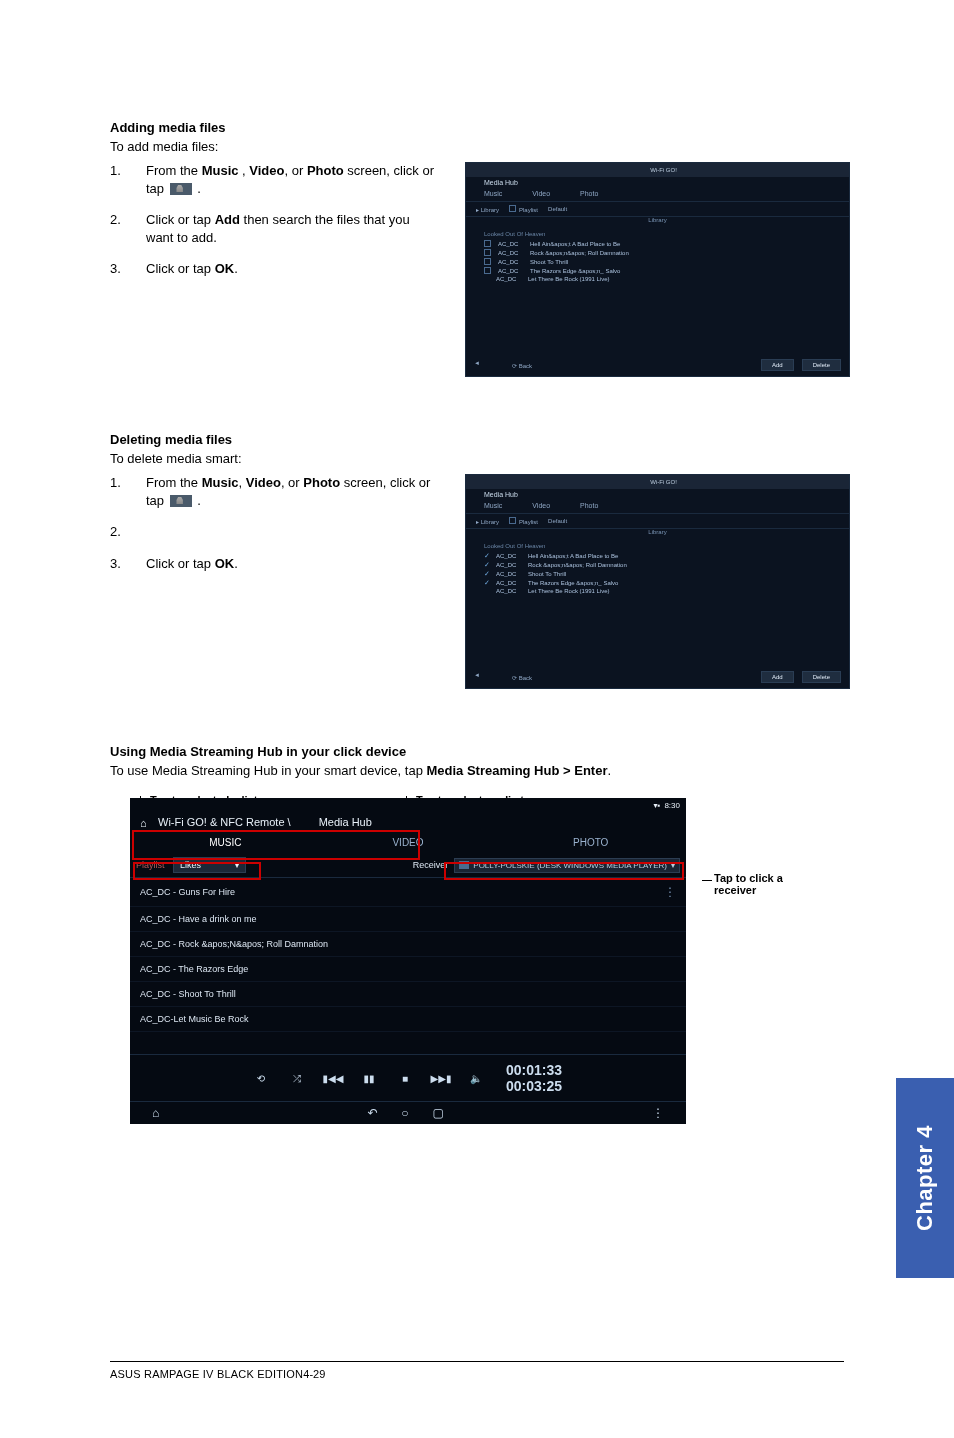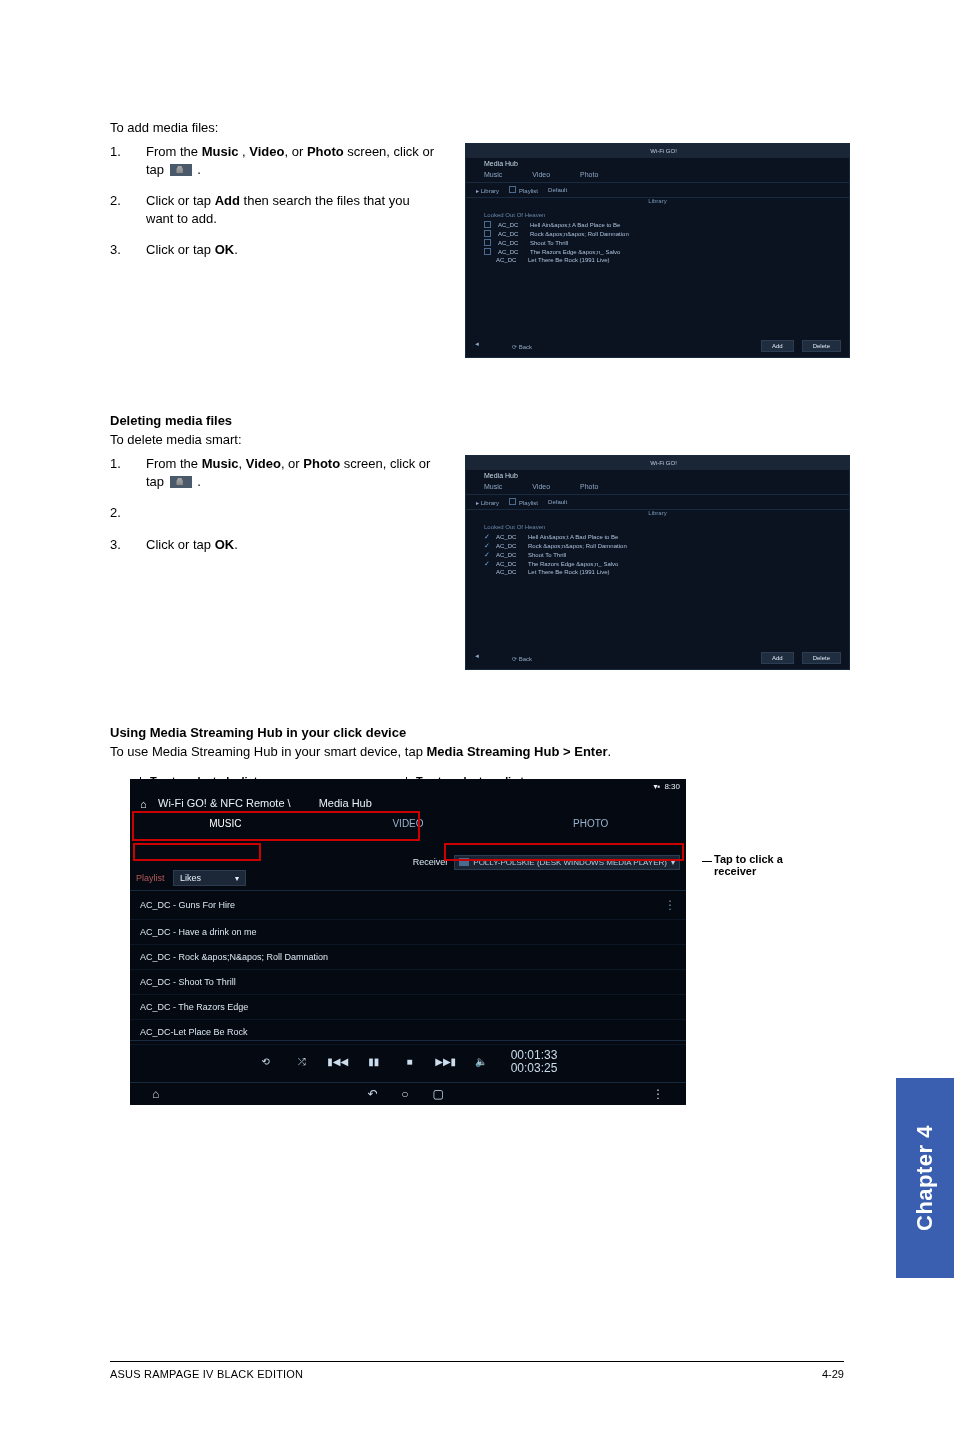--- a/index.html
+++ b/index.html
@@ -46,53 +46,54 @@
     .annot-right .tick { display:inline-block; width:10px; height:1px; border-top: 1px solid #000; vertical-align: middle; position:absolute; left:-12px; top:8px; }
 
     .phone-shot { background: #050a12; width: 556px; height: 326px; margin-left: 20px; position: relative; color: #dce6f2; font-size: 9px; }
     .phone-status { display:flex; justify-content:flex-end; align-items:center; gap:4px; padding:2px 6px; height:14px; font-size:8px; color:#e8f0f8;}
     .phone-top { display: flex; align-items: center; padding: 4px 10px; font-size: 11px; color:#e8f0f8; }
     .phone-top .wifi-ico { width:12px;height:10px; margin-right:6px; }
     .phone-tabs { display: flex; padding: 0 4px; }
     .phone-tab { flex: 1; text-align: center; padding: 5px 0; font-size: 10px; text-transform: uppercase; color: #9ab2ce; }
     .phone-tab.active { color: #fff; }
     .phone-row { display: flex; justify-content: space-between; align-items: center; padding: 4px 6px; font-size: 9px; }
-    .playlist-dd { background: #1c2838; padding: 2px 6px; display: inline-flex; align-items: flex-end; font-size: 9px; color:#e8f0f8; border: 1px solid #2c3d52; margin-top: 32px; }
+    .playlist-dd { background: #1c2838; padding: 2px 6px; display: inline-flex; align-items: flex-end; font-size: 9px; color:#e8f0f8; border: 1px solid #2c3d52; }
     .playlist-dd .arrow { margin-left: 34px; font-size: 8px; }
     .receiver-wrap { display:flex; align-items:center; gap:6px; font-size:9px;}
     .receiver-dd { background: #1a2433; padding: 2px 4px; font-size: 8px; border:1px solid #2c3d52; display:flex; align-items:center; gap:4px; color:#bcd;}
     .receiver-dd .ricon{ width:10px;height:8px; background:#4a6a8f; display:inline-block;}
     .track-list { border-top: 1px solid #1a2a3e; }
     .track { padding: 7px 10px 7px 10px; font-size: 9px; border-bottom: 1px solid #0d1624; display:flex; justify-content:space-between; align-items:center;}
     .track .menu-dot{ color:#7a95b5; font-size:12px; }
     .player-bar { position: absolute; bottom: 22px; left: 0; right: 0; display: flex; align-items: center; justify-content:center; gap: 22px; padding: 8px 10px; border-top: 1px solid #1a2a3e; font-size: 10px; color:#cde;}
     .player-bar .pico{ width:14px; display:inline-flex; justify-content:center; }
-    .time-block{ font-size:12px; line-height:1.1; text-align:right; }
+    .time-block{ font-size:14px; line-height:1.1; text-align:right;font-weight:bold; }
     .nav-bar { position: absolute; bottom: 0; left: 0; right: 0; display: flex; align-items: center; justify-content: space-around; padding: 4px 10px; font-size: 12px; color:#cde; border-top:1px solid #1a2a3e;}
     .nav-blank{ width:30%; }
 
     .red-box { border: 2px solid #cc0000; position: absolute; pointer-events:none;}
 
     
-    .page-footer { position: absolute; bottom: 58px; left: 110px; right: 110px; border-top: 1px solid #000; padding-top: 6px; display: flex; justify-content: space-between; font-size: 11px; }
+    .page-footer { position: absolute; bottom: 58px; left: 110px; right: 110px; border-top: 1px solid #000; padding-top: 6px; display: flex; justify-content: flex-start; font-size: 11px; }
     .footer-left { letter-spacing: 0.2px; }
     .footer-right { font-size: 11px; }
 
     
     .chapter-tab { position: absolute; right: 0; bottom: 160px; width: 58px; height: 200px; background: #3a5fb0; color: #fff; display: flex; align-items: center; justify-content: center; }
     .chapter-tab span { transform: rotate(-90deg); font-size: 22px; font-weight: bold; white-space: nowrap; letter-spacing:0.5px;}
 
     b { font-weight: bold; }
   </style>
 </head>
 <body>
 
 <div class="page">
 
   <div class="section">
+    <div class="section-heading">Adding media files</div>
     <div class="section-intro">To add media files:</div>
     <div class="two-col">
       <div class="left-col">
         <ol>
           <li>
             <span class="step-num">1.</span>
             <span class="step-text">
               <span>From the </span><b>Music</b><span> , </span><b>Video</b><span>, or </span><b>Photo</b><span> screen, click or tap </span><span class="list-icon"></span><span> .</span>
             </span>
           </li>
@@ -299,27 +300,27 @@
               <span>AC_DC - Guns For Hire</span>
               <span class="menu-dot">⋮</span>
             </div>
           <div class="track">
               <span>AC_DC - Have a drink on me</span>
             </div>
           <div class="track">
               <span>AC_DC - Rock &amp;apos;N&amp;apos; Roll Damnation</span>
             </div>
           <div class="track">
+              <span>AC_DC - The Razors Edge</span>
+            </div>
+          <div class="track">
               <span>AC_DC - Shoot To Thrill</span>
             </div>
           <div class="track">
-              <span>AC_DC - The Razors Edge</span>
-            </div>
-          <div class="track">
-              <span>AC_DC-Let Place Be Rock</span>
+              <span>AC_DC-Let Music Be Rock</span>
             </div>
         </div>
         <div class="player-bar">
           <span class="pico">⟲</span>
           <span class="pico">⤮</span>
           <span class="pico">▮◀◀</span>
           <span class="pico">▮▮</span>
           <span class="pico">■</span>
           <span class="pico">▶▶▮</span>
           <span class="pico">🔈</span>

